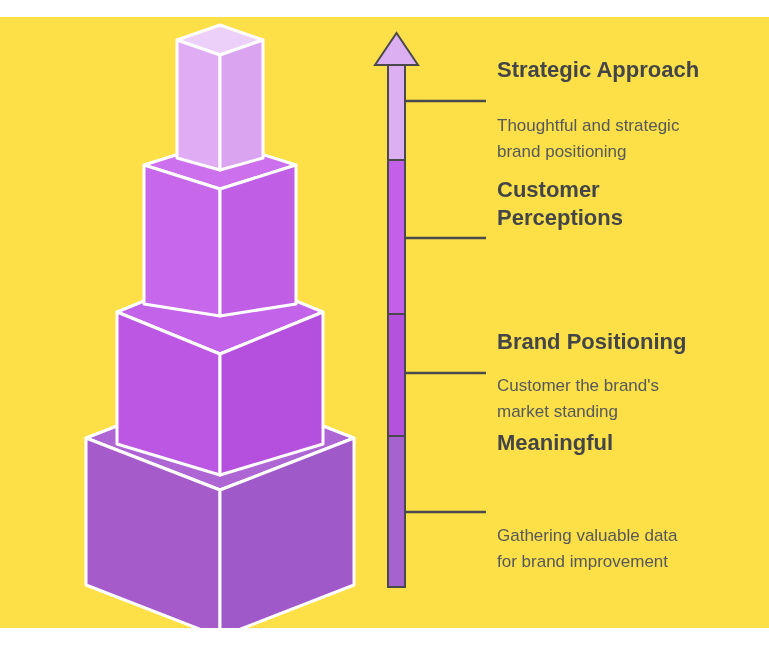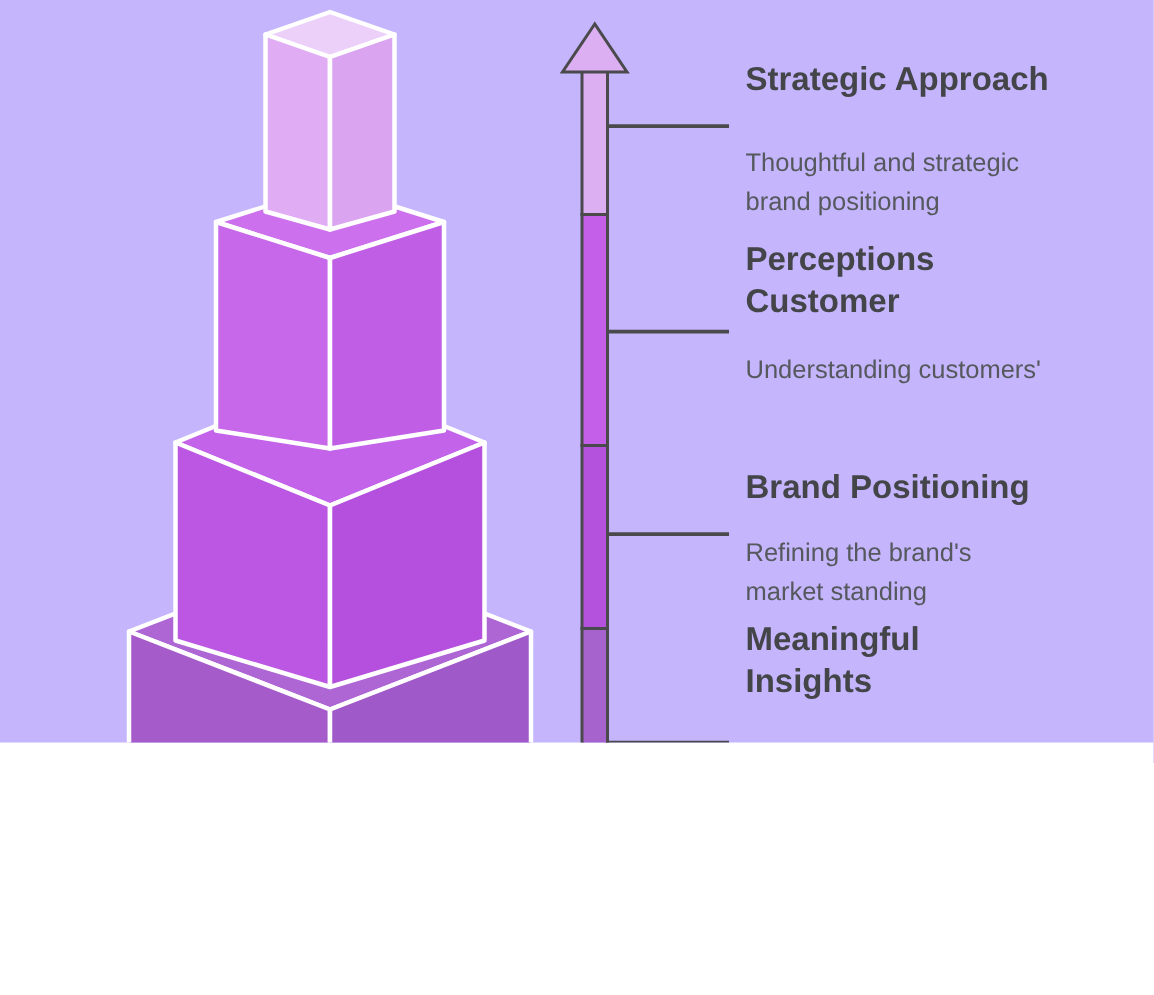--- a/index.html
+++ b/index.html
@@ -1,22 +1,23 @@
 <!DOCTYPE html>
 <html><head>
 <meta charset="utf-8">
 <style>
   html, body { margin: 0; padding: 0; }
   body { font-family: "Liberation Sans", sans-serif; background: #ffffff; }
   .stage {
     position: relative;
     width: 769px;
-    height: 495px;
-    background: #c4b5fd;
+    height: 611px;
+    background: #fde047;
     overflow: hidden;
+    margin-top: 17px;
   }
   .tower-svg { position: absolute; left: 0; top: 0; }
   .face { stroke: #ffffff; stroke-width: 3; stroke-linejoin: round; }
   .arrow-part { stroke: #4a4a4d; stroke-width: 2; }
   .tick { stroke: #4a4a4d; stroke-width: 2.5; }
 
   .text-group { position: absolute; left: 497px; width: 250px; }
   .lvl-title {
     font-size: 22px;
     line-height: 28px;
@@ -100,39 +101,41 @@
   <div class="text-group lvl-title g1-title">
     <div>Strategic Approach</div>
     <div></div>
   </div>
   <div class="text-group lvl-desc g1-desc">
     <div>Thoughtful and strategic</div>
     <div>brand positioning</div>
   </div>
 
   <div class="text-group lvl-title g2-title">
+    <div>Customer</div>
     <div>Perceptions</div>
-    <div>Customer</div>
   </div>
   <div class="text-group lvl-desc g2-desc">
-    <div>Understanding customers'</div>
   </div>
 
   <div class="text-group lvl-title g3-title">
     <div>Brand Positioning</div>
     <div></div>
   </div>
   <div class="text-group lvl-desc g3-desc">
-    <div>Refining the brand's</div>
+    <div>Customer the brand's</div>
     <div>market standing</div>
   </div>
 
   <div class="text-group lvl-title g4-title">
     <div>Meaningful</div>
-    <div>Insights</div>
+  </div>
+  <div class="text-group lvl-desc g4-desc">
+    <div>Gathering valuable data</div>
+    <div>for brand improvement</div>
   </div>
 
   <div class="logo">
     <svg width="42" height="44" viewBox="0 0 40 42">
       <defs>
         <linearGradient id="lg" x1="0" y1="1" x2="1" y2="0">
           <stop offset="0" stop-color="#a855e0"></stop>
           <stop offset="1" stop-color="#2d1060"></stop>
         </linearGradient>
       </defs>

